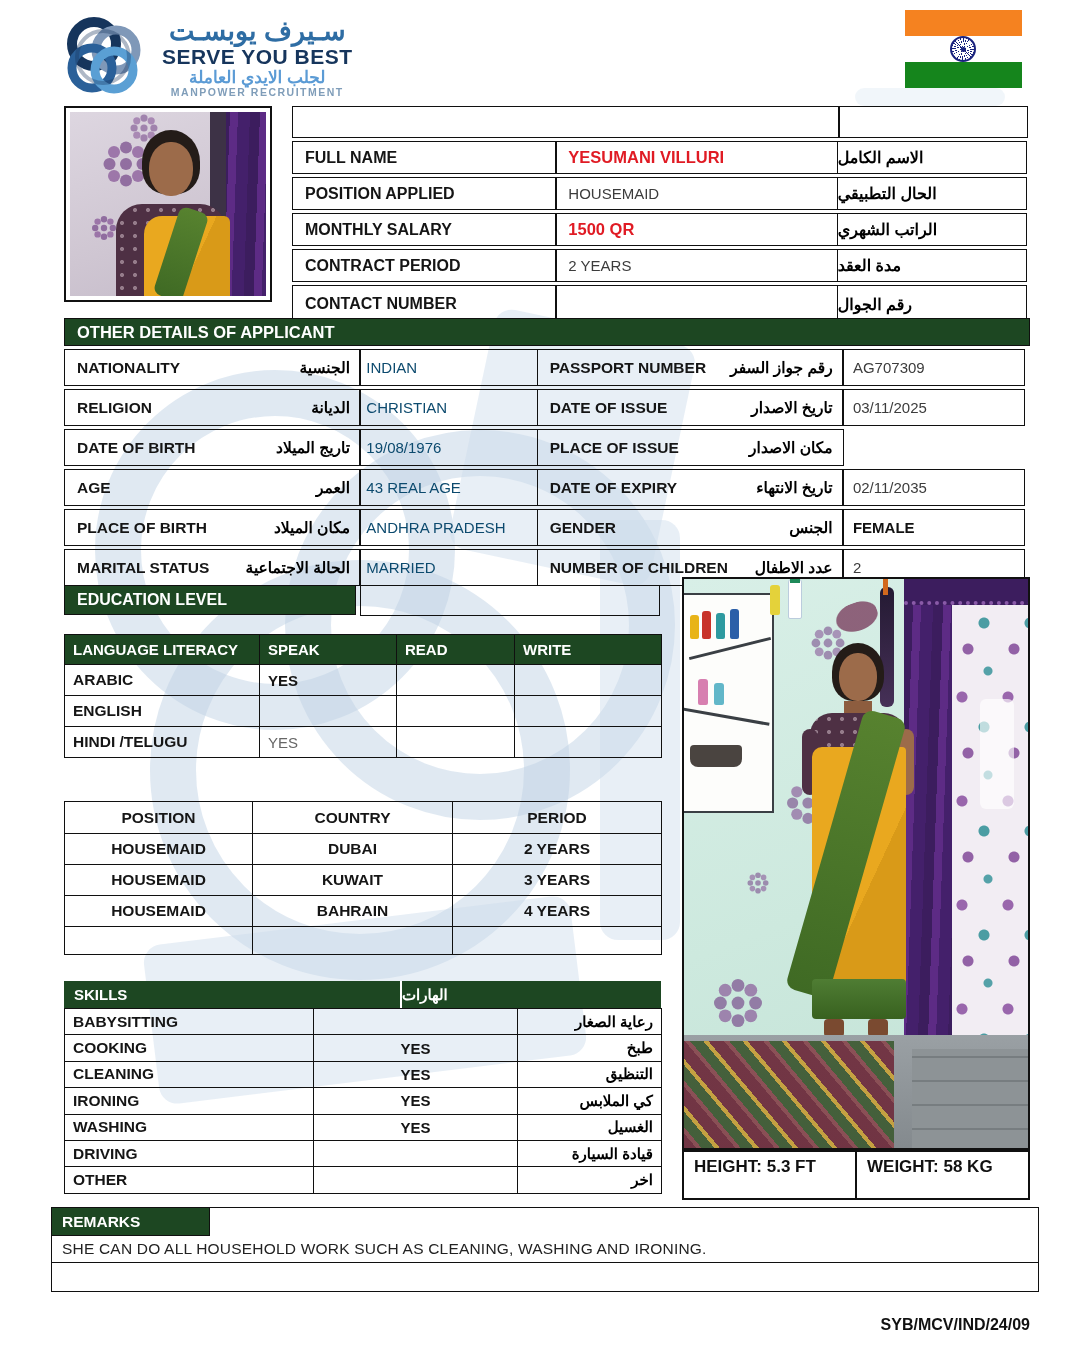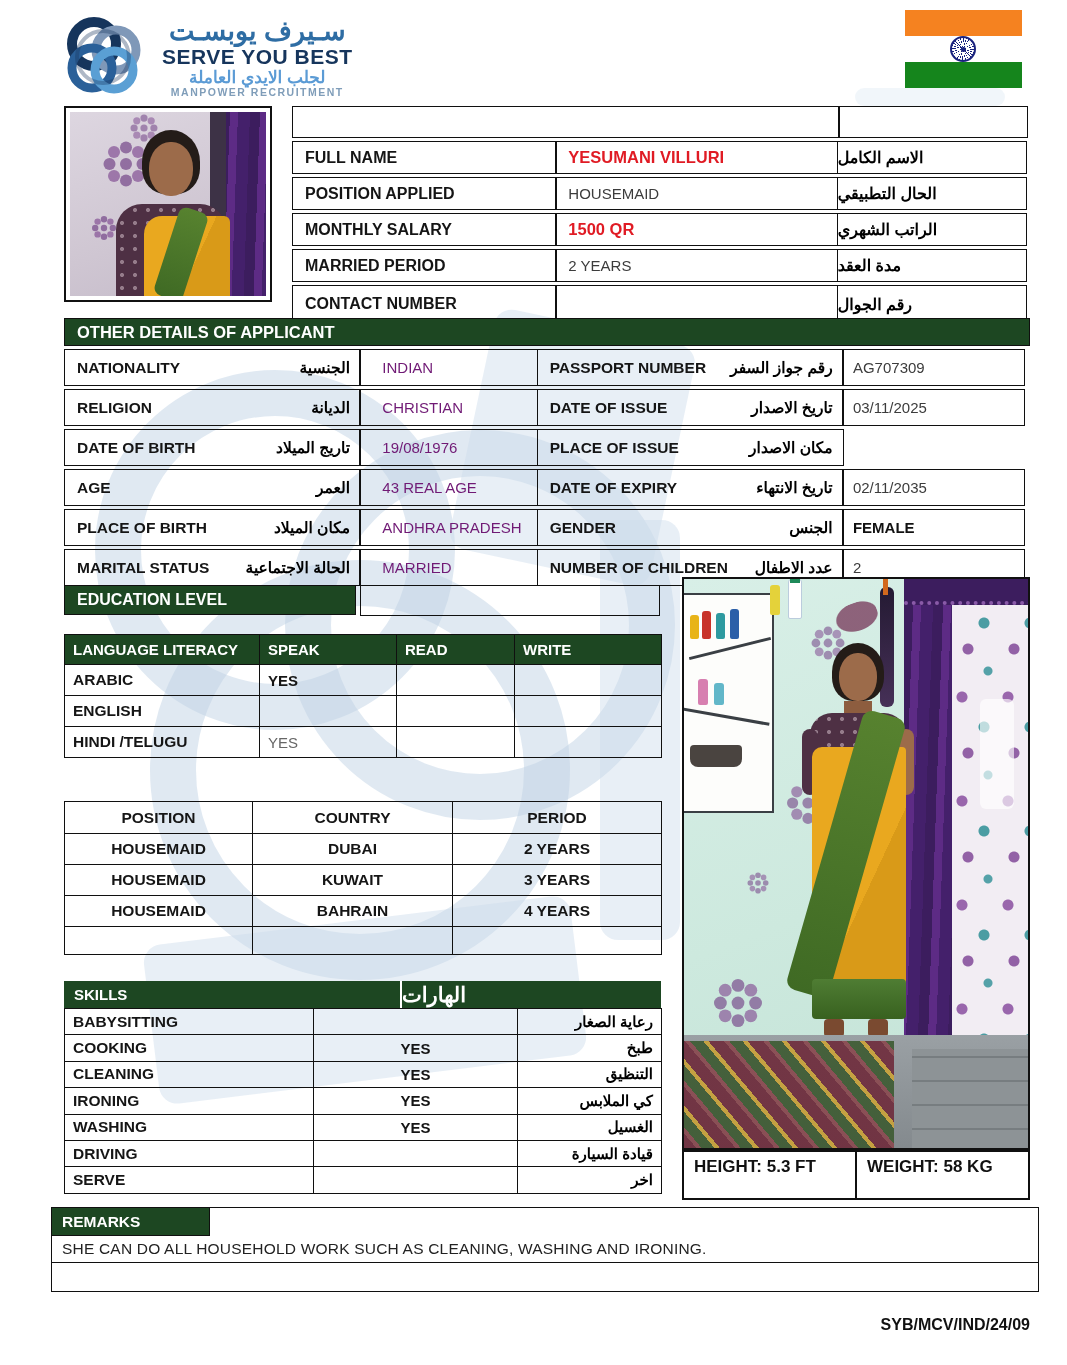--- a/index.html
+++ b/index.html
@@ -50,21 +50,21 @@
   .photo1 { left: 64px; top: 106px; width: 208px; height: 196px; border: 2px solid #111; background: #fff; padding: 4px; }
   .photo1 .scene { position: relative; width: 100%; height: 100%; overflow: hidden; background: linear-gradient(160deg,#ddd6e0 0%,#cfc6d2 60%,#c4bac9 100%); }
 
   
   .other { left: 64px; top: 318px; width: 966px; }
   .ohead { height: 28px; display:flex; align-items:center; padding-left: 12px; font-size: 16.5px; border:1.7px solid #101010; margin-bottom:3px;text-align:right; }
   .orow { display: flex; margin-bottom: 3px; height: 37px; }
   .orow > div { border: 1.7px solid #101010; margin-right: -1.7px; display:flex; align-items:center; }
   .orow > div:last-child { margin-right: 0; }
   .olbl  { width: 297px; justify-content: space-between; padding: 0 10px 0 12px; }
-  .oval  { width: 179px; padding-left: 22px; font-size: 15px; color: #701a75; }
+  .oval  { width: 179px; padding-left: 6px; font-size: 15px; color: #0c4a6e; }
   .olbl2 { width: 307px; justify-content: space-between; padding: 0 10px 0 12px; }
   .oval2 { width: 183px; padding-left: 10px; font-size: 15px; color: #3c3c3c; }
   .olbl .en, .olbl2 .en { font-weight: bold; font-size: 15.5px; color:#151515; }
   .olbl .arr, .olbl2 .arr { font-weight: bold; font-size: 15.5px; direction: rtl; }
   .oval.b, .oval2.b { font-weight: bold; color:#111; }
 
   
   .edu-green { left: 64px; top: 585px; width: 292px; height: 30px; display:flex; align-items:center; padding-left:12px; font-size:16px; border:1.7px solid #101010; }
   .edu-box { left: 360px; top: 585px; width: 300px; height: 31px; border: 1.7px solid #101010; background: transparent; }
 
@@ -86,21 +86,21 @@
   .workbar .b { flex: 1; }
   .work { left: 64px; top: 801px; width: 597px; }
   .work td { text-align: center; }
   .work tr.head td { height: 32px; font-weight: bold; font-size: 15.5px; color:#151515; }
   .work tr.data td { height: 31px; font-weight: bold; font-size: 15.5px; color:#151515; }
   .work tr.empty td { height: 28px; }
 
   
   .skillbar { left: 64px; top: 981px; width: 597px; height: 27px; display: flex; }
   .skillbar .a { width: 338px; display:flex; align-items:center; padding-left:10px; font-size:15px; border-right: 2px solid #fff; }
-  .skillbar .b { flex:1; display:flex; align-items:center; justify-content:flex-end; padding-right: 4px; direction: rtl; font-size: 21px; }
+  .skillbar .b { flex:1; display:flex; align-items:center; justify-content:flex-end; padding-right: 4px; direction: rtl; font-size: 15px; }
   .skills { left: 64px; top: 1008px; width: 597px; }
   .skills td { height: 26.4px; }
   .skills td.l { font-weight: bold; color: #151515; font-size: 15.5px; }
   .skills td.v { text-align: center; font-weight: bold; color:#151515; }
   .skills td.a { text-align: right; direction: rtl; font-weight: bold; font-size: 15px; }
 
   
   .photo2 { left: 682px; top: 577px; width: 348px; height: 573px; border: 2px solid #111; overflow: hidden; background: linear-gradient(160deg,#d8efe7 0%,#cde9de 55%,#c2e2d6 100%); }
 
   
@@ -202,21 +202,21 @@
       <div class="lbl">POSITION APPLIED</div>
       <div class="val">HOUSEMAID</div>
       <div class="ar">الحال التطبيقي</div>
     </div>
     <div class="erow data">
       <div class="lbl">MONTHLY SALARY</div>
       <div class="val red">1500 QR</div>
       <div class="ar">الراتب الشهري</div>
     </div>
     <div class="erow data">
-      <div class="lbl">MARRIED PERIOD</div>
+      <div class="lbl">CONTRACT PERIOD</div>
       <div class="val">2 YEARS</div>
       <div class="ar">مدة العقد</div>
     </div>
     <div class="erow data" style="height:38px;">
       <div class="lbl">CONTACT NUMBER</div>
       <div class="val"></div>
       <div class="ar">رقم الجوال</div>
     </div>
   </div>
 
@@ -409,21 +409,21 @@
         <td class="l">WASHING</td>
         <td class="v">YES</td>
         <td class="a">الغسيل</td>
       </tr>
       <tr>
         <td class="l">DRIVING</td>
         <td class="v"></td>
         <td class="a">قيادة السيارة</td>
       </tr>
       <tr>
-        <td class="l">SERVE</td>
+        <td class="l">OTHER</td>
         <td class="v"></td>
         <td class="a">اخر</td>
       </tr>
     </tbody>
       </table>
   </div>
 
   <div class="layer photo2">
 
     <div class="abs shelfbox" style="left:-6px; top:14px; width:96px; height:220px;">

